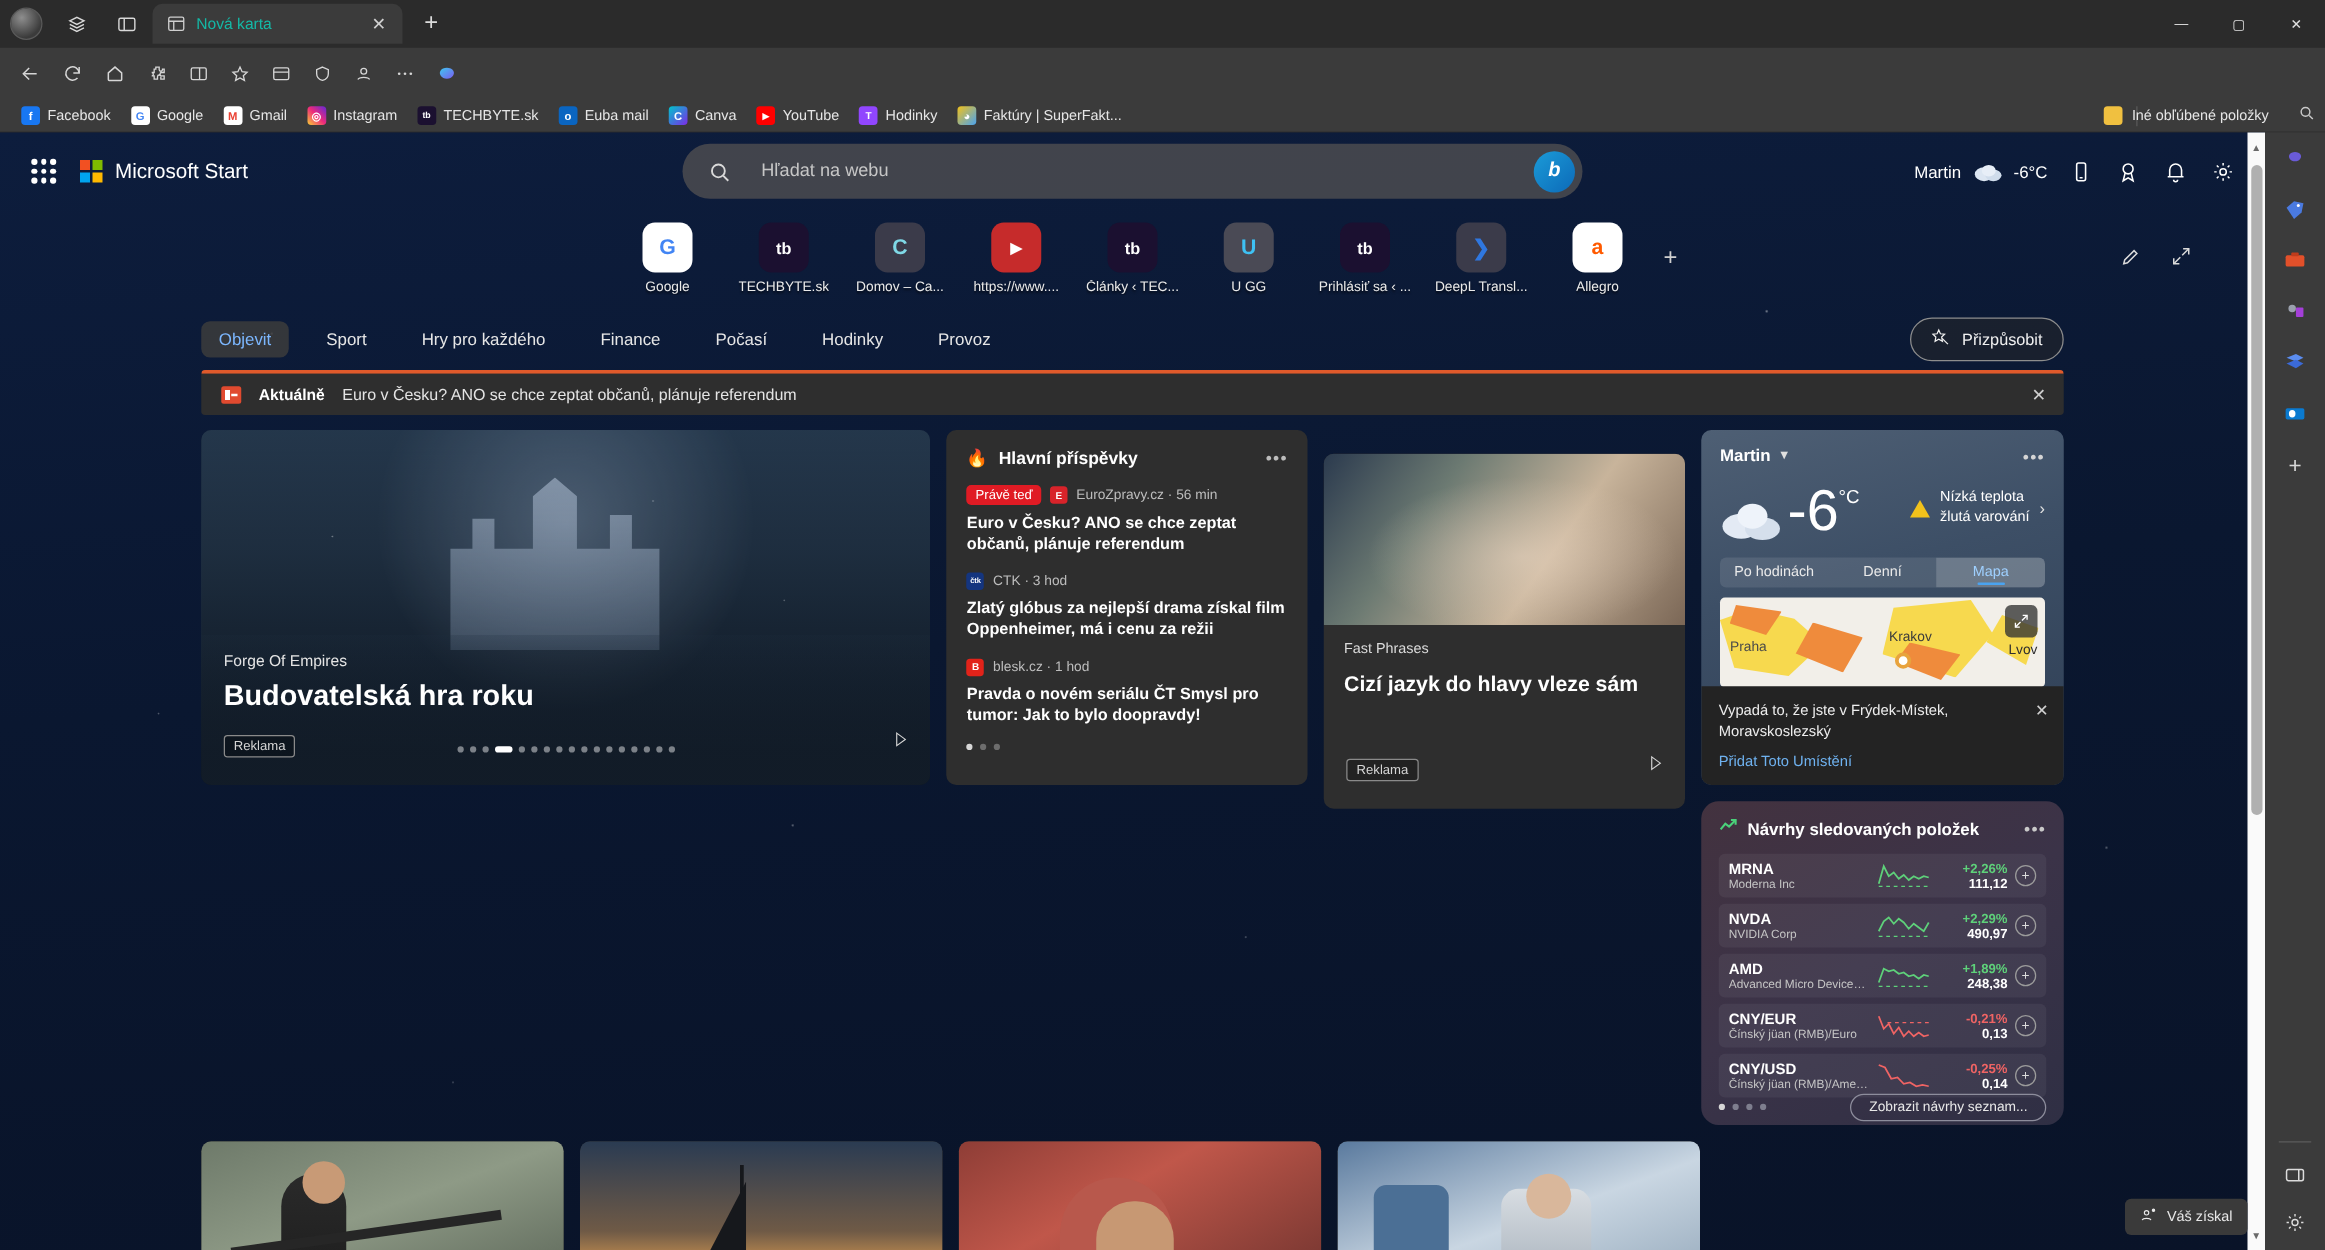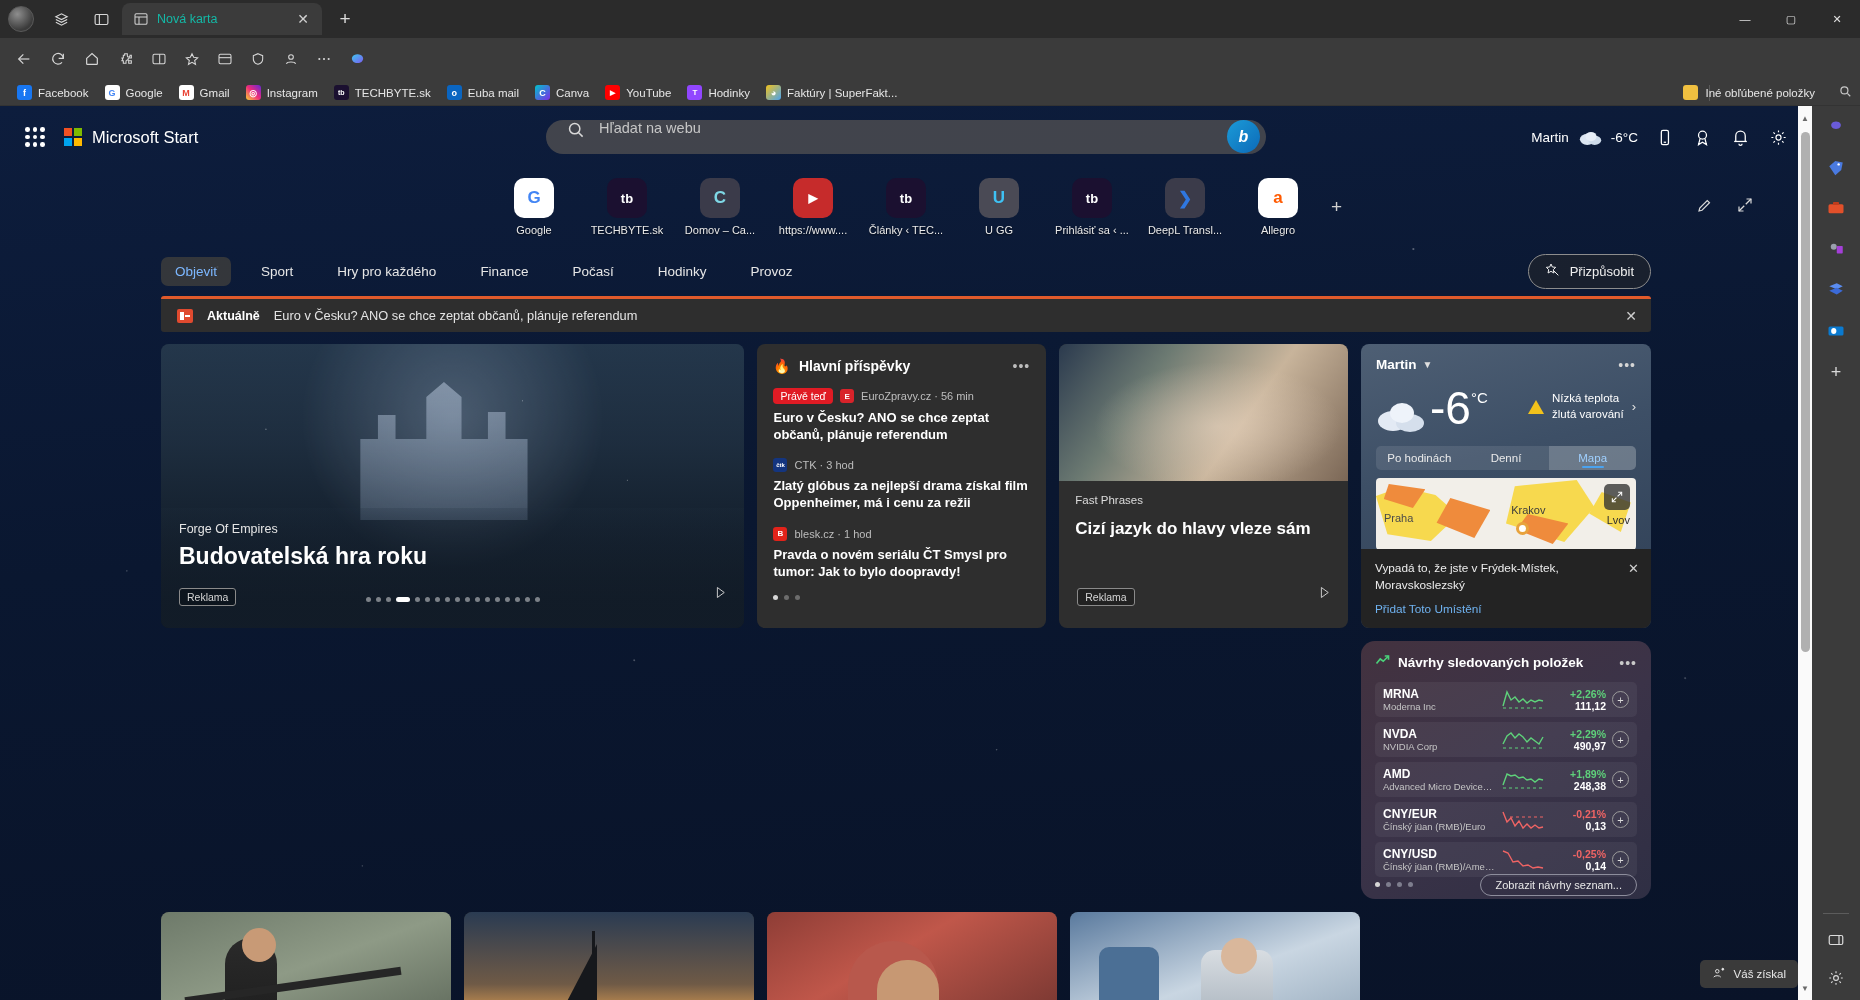--- a/index.html
+++ b/index.html
@@ -84,22 +84,22 @@
   .ms-logo { display:flex; align-items:center; gap:10px; margin-left:16px; }
   .ms-squares { width:18px; height:18px; display:grid; grid-template-columns:1fr 1fr;
     grid-template-rows:1fr 1fr; gap:2px; }
   .ms-squares i:nth-child(1){background:#f25022;}
   .ms-squares i:nth-child(2){background:#7fba00;}
   .ms-squares i:nth-child(3){background:#00a4ef;}
   .ms-squares i:nth-child(4){background:#ffb900;}
   .ms-title { color:#fff; font-size:16.5px; }
 
   .searchwrap { position:absolute; left:50%; transform:translateX(-50%); width:720px; }
-  .searchbox { height:34px; background:rgba(70,72,78,.92); border-radius:24px; display:flex;
-    align-items:flex-start; padding:0 6px 0 20px; gap:14px; }
+  .searchbox { height:44px; background:rgba(70,72,78,.92); border-radius:24px; display:flex;
+    align-items:center; padding:0 6px 0 20px; gap:24px; }
   .searchbox .sq { color:#d9d9d9; display:flex; }
   .searchbox input { flex:1; background:transparent; border:none; outline:none; color:#e9e9e9;
     font-size:14.5px; font-family:"Liberation Sans", sans-serif; }
   .searchbox input::placeholder { color:#c6c6c6; }
   .bing-btn { width:33px; height:33px; border-radius:50%;
     background:linear-gradient(135deg,#1b9bd8,#0c6ab8); display:flex; align-items:center;
     justify-content:center; color:#fff; font-size:16px; font-weight:bold; font-style:italic; }
 
   .hdr-right { position:absolute; right:22px; display:flex; align-items:center; gap:14px; color:#fff; }
   .hdr-user { display:flex; align-items:center; gap:9px; font-size:13.5px; }
@@ -181,21 +181,21 @@
   .pill-live { background:#e01b24; color:#fff; font-size:10.5px; border-radius:4px; padding:2px 7px; }
   .srcico { width:14px; height:14px; border-radius:3px; display:flex; align-items:center;
     justify-content:center; font-size:8px; color:#fff; font-weight:bold; flex:0 0 14px; overflow:hidden; }
   .tp-src { font-size:11px; color:#bdbdbd; }
   .tp-head2 { font-size:13px; color:#fff; font-weight:bold; line-height:1.32; }
   .tp-dots { display:flex; gap:6px; margin-top:4px; }
   .tp-dots i { width:5px;height:5px;border-radius:50%;background:#6d6d6d; }
   .tp-dots i.on { background:#d6d6d6; }
 
   .col-ad { width:290px; }
-  .adcard { height:284px; }
+  .adcard { height:284px;margin-top:19px; }
   .ad-img { height:137px; width:100%;
     background:linear-gradient(125deg,#2b3a4e 0%,#6c7a72 30%,#c8b49b 62%,#7b6756 100%); position:relative; }
   .ad-img::after { content:""; position:absolute; inset:0;
     background:radial-gradient(ellipse at 55% 60%, rgba(235,215,195,.55), transparent 55%); }
   .ad-body { padding:13px 16px; position:relative; height:147px; }
   .ad-brand { font-size:11.5px; color:#dcdcdc; margin-bottom:12px; }
   .ad-title { font-size:17px; color:#fff; font-weight:bold; line-height:1.25; }
 
   .col-side { width:290px; display:flex; flex-direction:column; gap:13px; }
 

